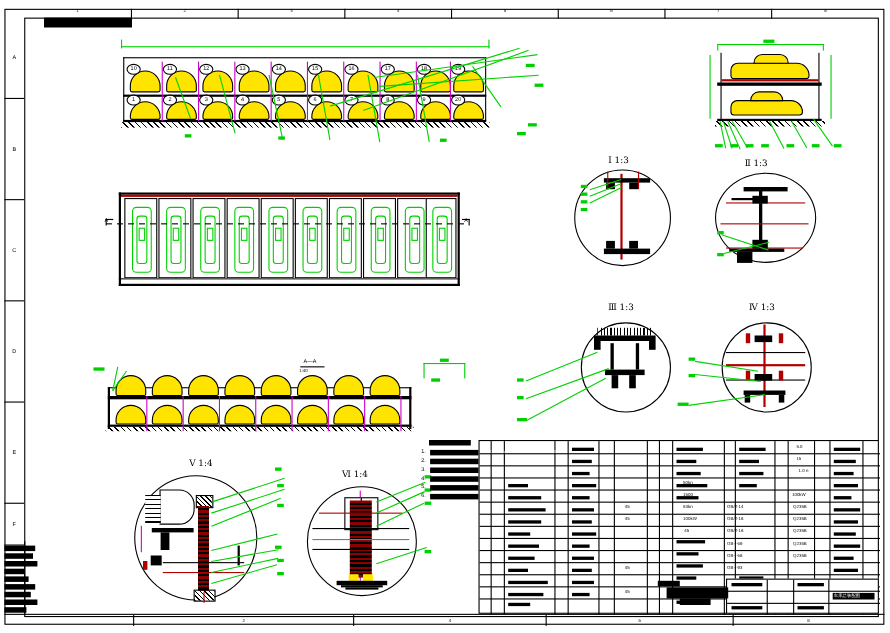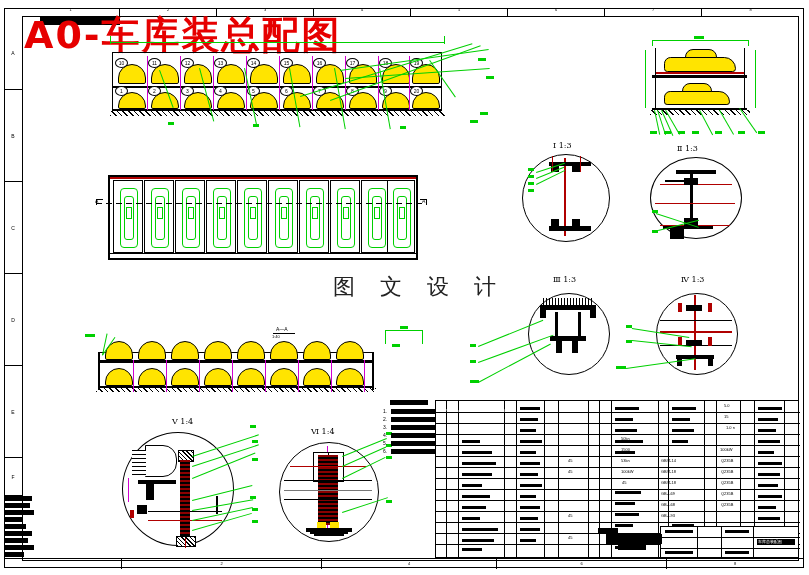--- a/index.html
+++ b/index.html
@@ -134,22 +134,20 @@
       </div>
     <div class="zone-colb" style="left:493px;width:170px;">
         <span>6</span>
       </div>
     <div class="zone-colb" style="left:663px;width:136px;border-right:none;">
         <span>8</span>
       </div>
   </div>
 
   <div class="bar" style="left:40px;top:16px;width:80px;height:9px;"></div>
-  <div class="main-title">A0-车库装总配图</div>
-  <div class="watermark">图 文 设 计</div>
 
   <div>
     <div class="ln" style="left:112px;top:52px;width:330px;height:1px;"></div>
     <div class="ln" style="left:112px;top:52px;width:1px;height:58px;"></div>
     <div class="ln" style="left:441px;top:52px;width:1px;height:58px;"></div>
     <div class="ln" style="left:112px;top:86px;width:330px;height:2px;"></div>
     <div class="ln" style="left:112px;top:109px;width:330px;height:2px;"></div>
     <div class="gln" style="left:110px;top:42px;width:335px;height:1px;"></div>
     <div class="gln" style="left:110px;top:36px;width:1px;height:8px;"></div>
     <div class="gln" style="left:444px;top:36px;width:1px;height:8px;"></div>

